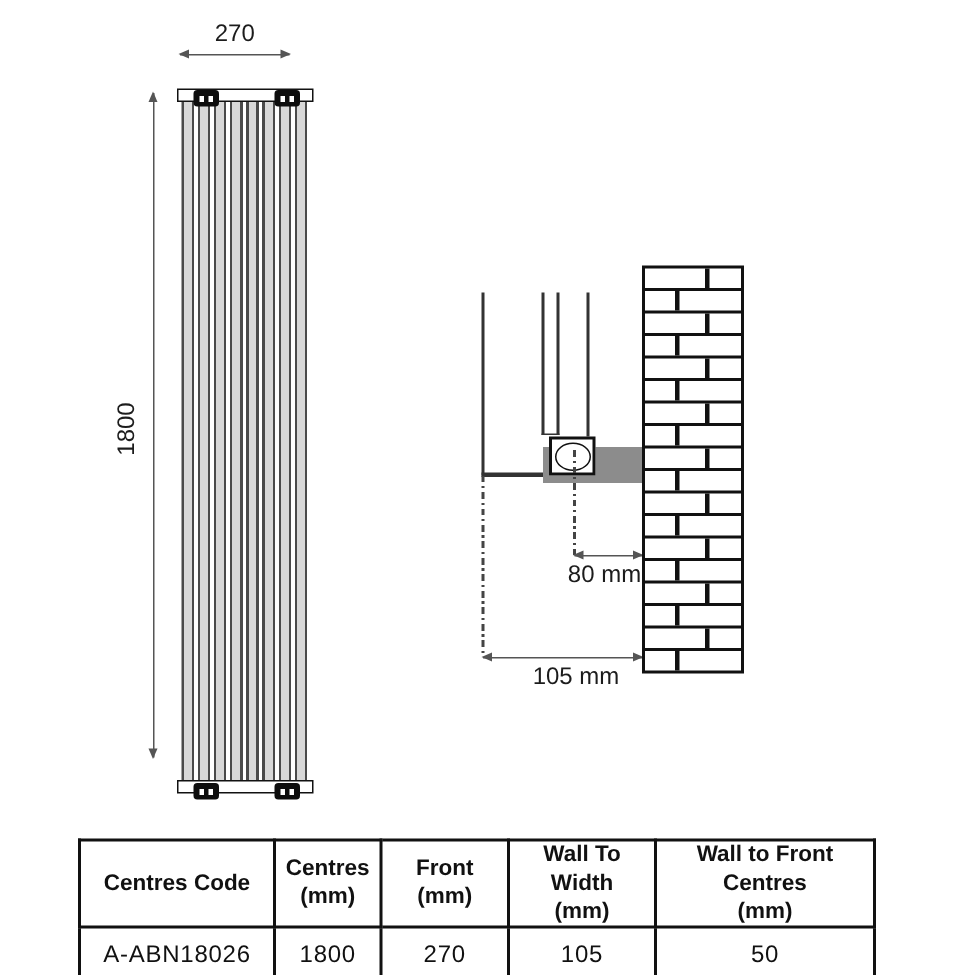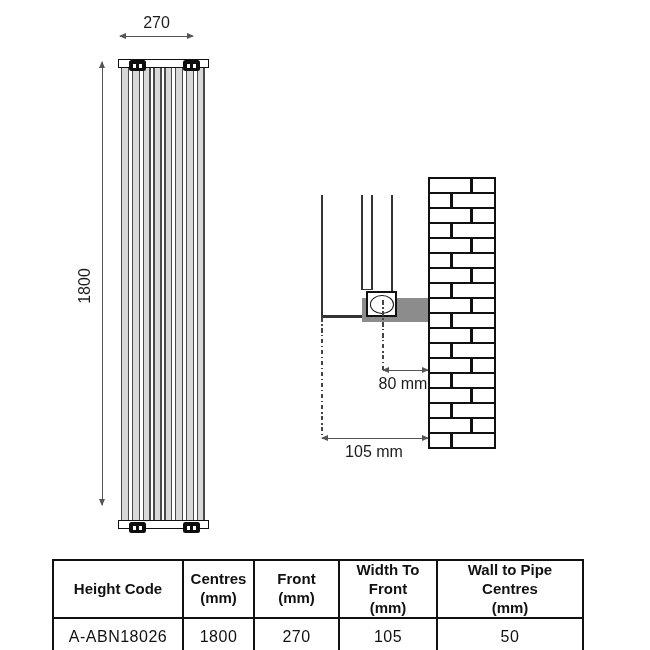--- a/index.html
+++ b/index.html
@@ -100,21 +100,21 @@
       <div class="valve-circle"></div>
     </div>
 
     <div class="centerline" style="left:382px;top:300px;height:70px;"></div>
     <div class="centerline" style="left:321px;top:317px;height:121px;"></div>
 
     <div class="dim-line dim-h" style="left:383px;top:370px;width:45px;"></div>
     <div class="dim-label" style="left:373px;top:375px;width:60px;">80 mm</div>
 
     <div class="dim-line dim-h" style="left:322px;top:438px;width:106px;"></div>
-    <div class="dim-label" style="left:336px;top:443px;width:76px;">105 mm</div>
+    <div class="dim-label" style="left:346px;top:443px;width:76px;">105 mm</div>
 
     <div class="wall">
         <div class="brick-row">
           <div class="brick-joint" style="left: 62%;"></div>
         </div>
         <div class="brick-row">
           <div class="brick-joint" style="left: 31%;"></div>
         </div>
         <div class="brick-row">
           <div class="brick-joint" style="left: 62%;"></div>
@@ -171,37 +171,37 @@
     <colgroup>
       <col style="width:130px">
         <col style="width:71px">
         <col style="width:85px">
       <col style="width:98px">
         <col style="width:146px">
     </colgroup>
     <tbody>
         <tr>
       <td class="hd">
-        <div>Height Code</div>
+        <div>Centres Code</div>
 
       </td>
       <td class="hd">
         <div>Centres</div>
         <div class="sub">(mm)</div>
       </td>
       <td class="hd">
         <div>Front</div>
         <div class="sub">(mm)</div>
       </td>
       <td class="hd">
-        <div>Width To Front</div>
-        <div class="sub">(mm)</div>
-      </td>
-      <td class="hd">
-        <div>Wall to Pipe Centres</div>
+        <div>Wall To Width</div>
+        <div class="sub">(mm)</div>
+      </td>
+      <td class="hd">
+        <div>Wall to Front Centres</div>
         <div class="sub">(mm)</div>
       </td>
     </tr>
     <tr>
       <td class="vl">A-ABN18026</td>
       <td class="vl">1800</td>
       <td class="vl">270</td>
       <td class="vl">105</td>
       <td class="vl">50</td>
     </tr>

